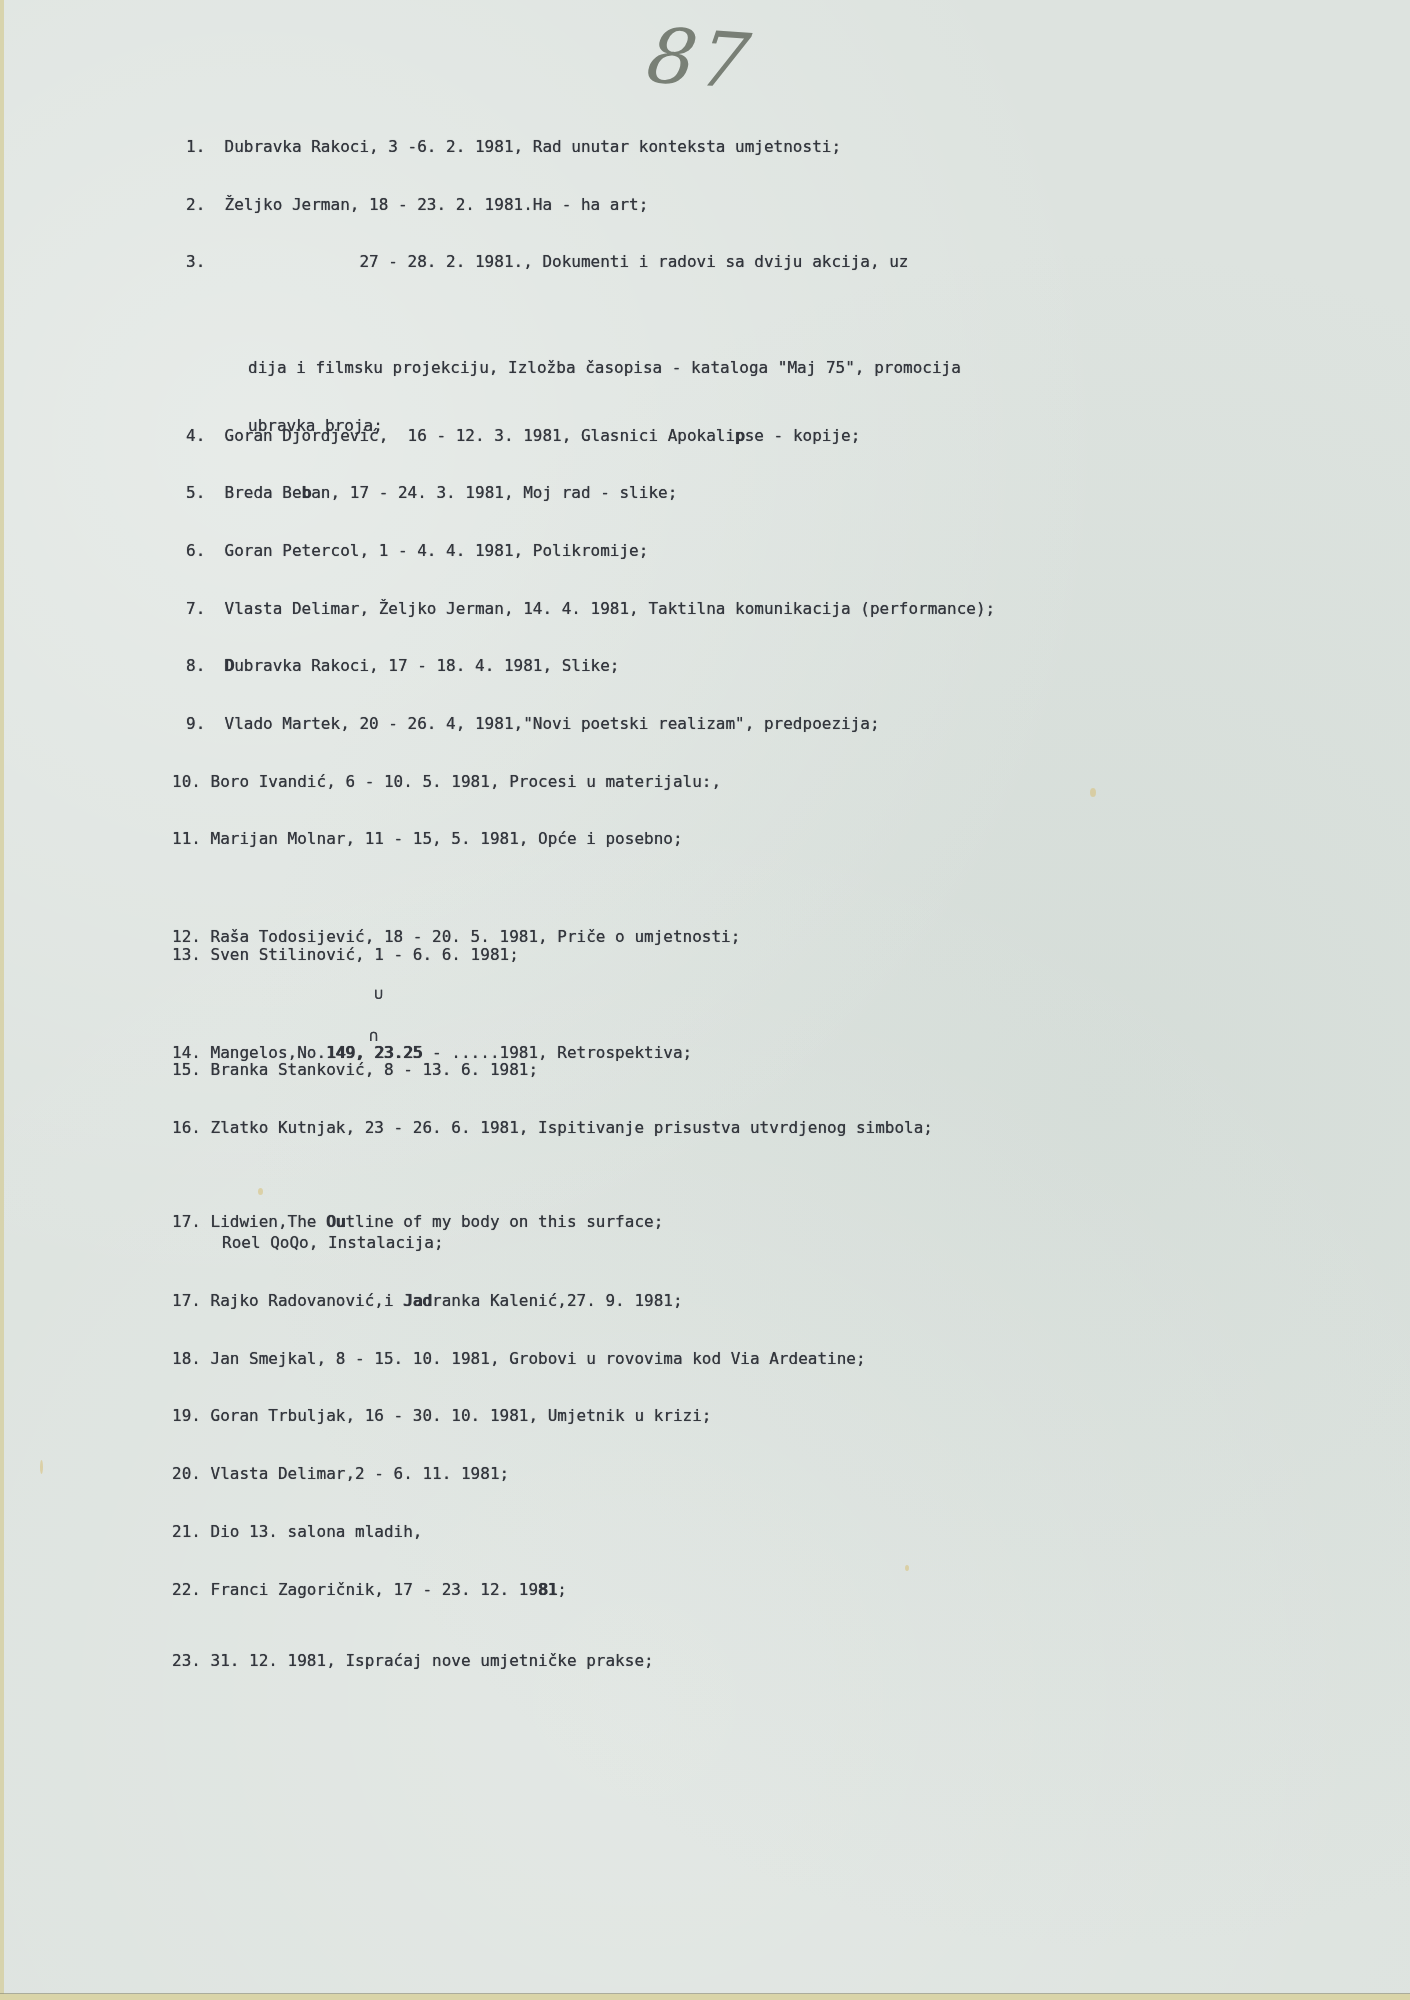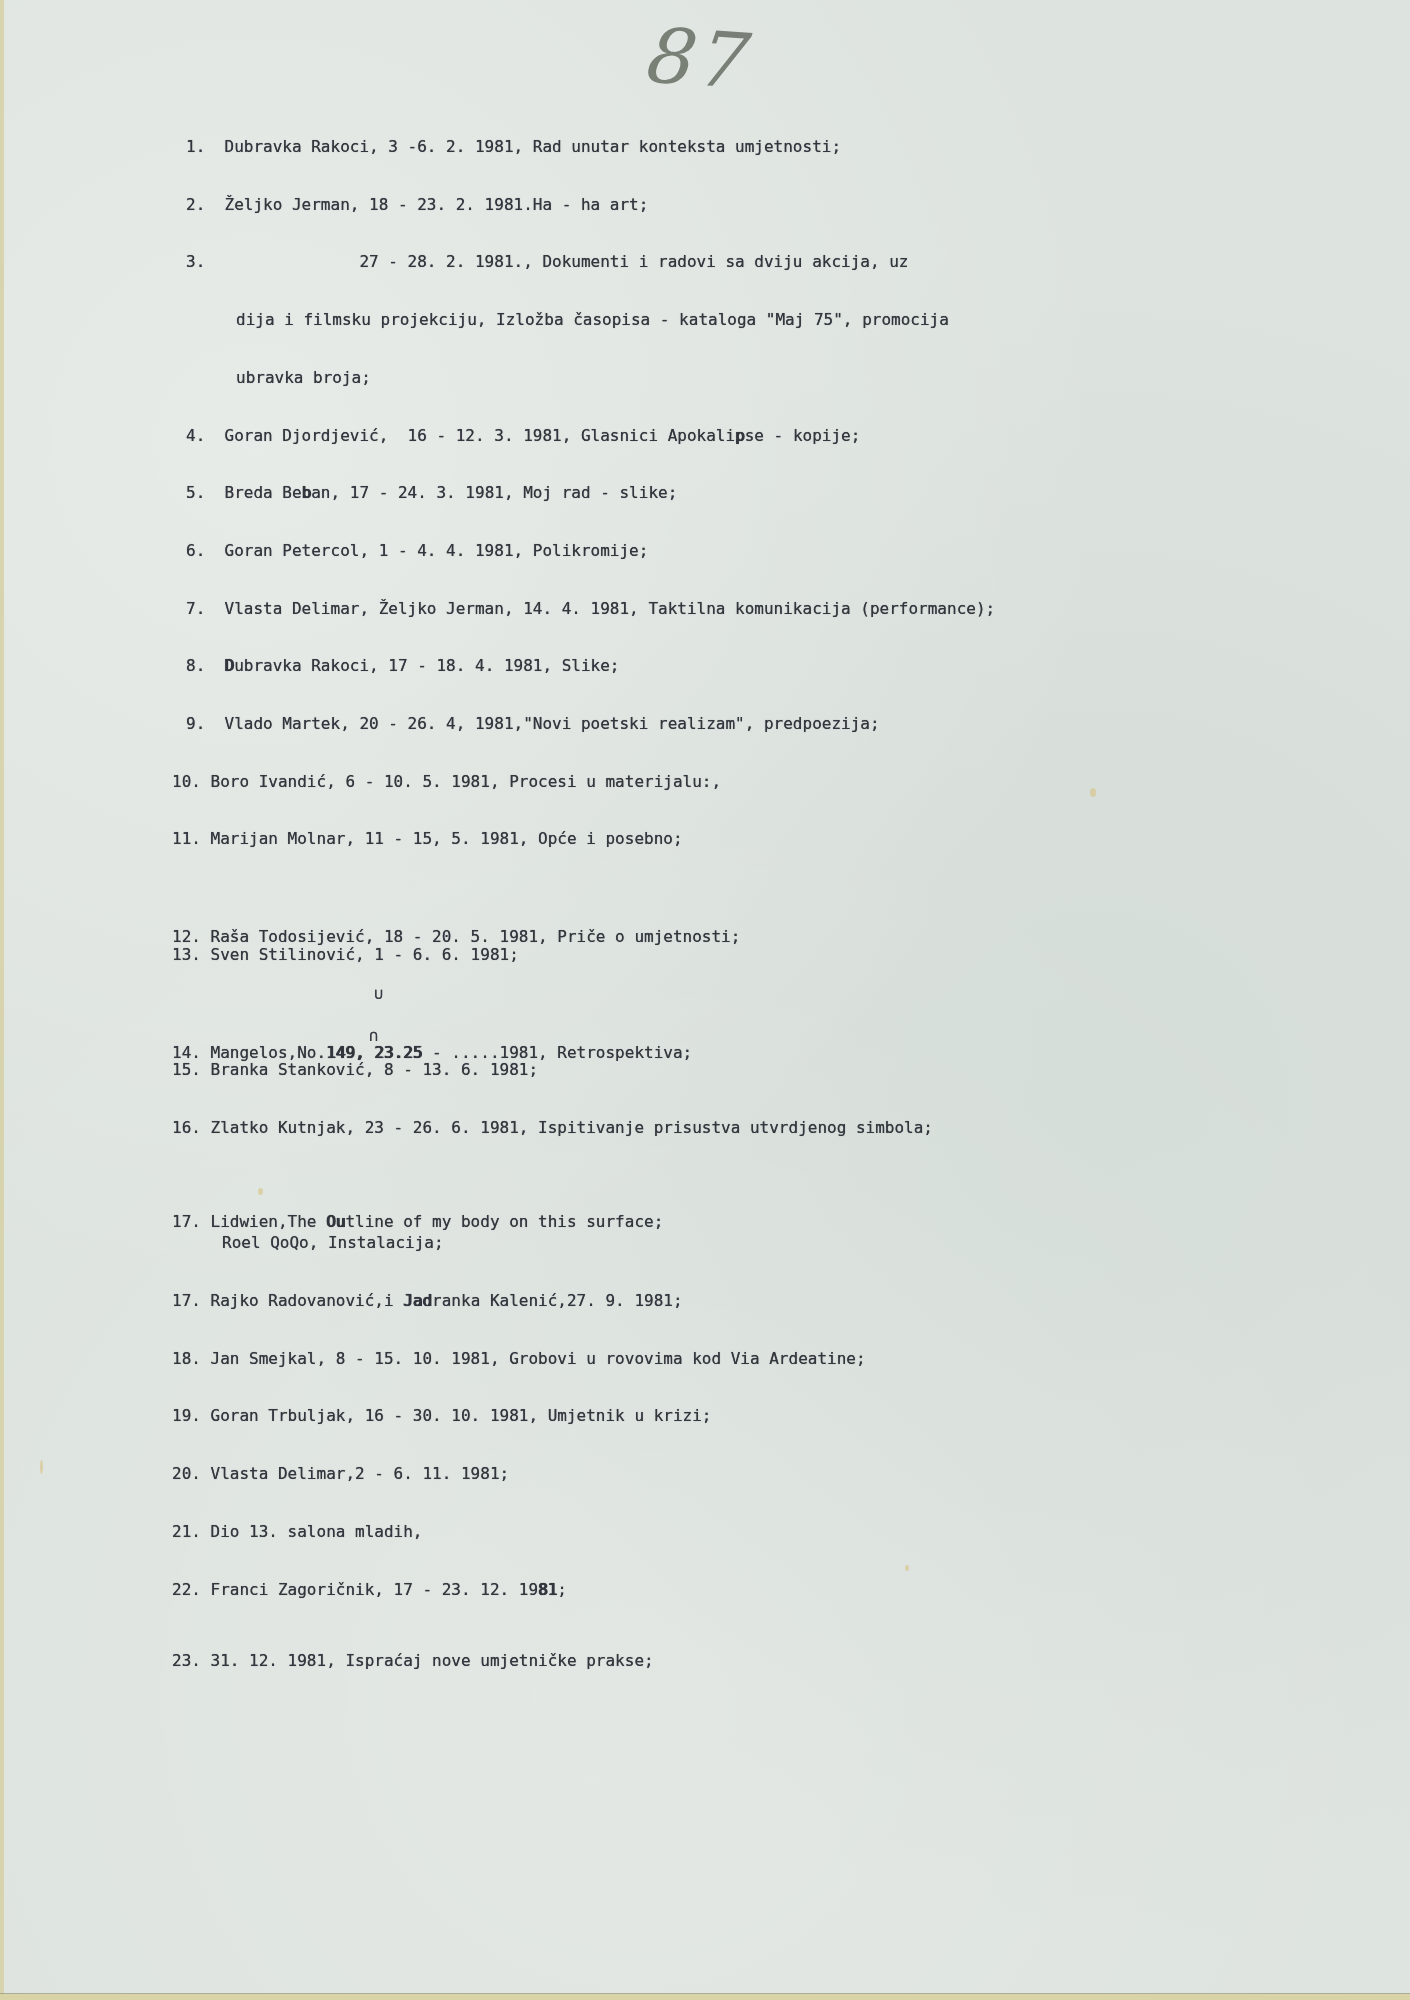--- a/index.html
+++ b/index.html
@@ -18,21 +18,21 @@
   .line{
     position:absolute;
     white-space:pre;
     font-size:16px;
     line-height:26px;
     color:#33363d;
     text-shadow:0 0 0.7px rgba(51,54,61,0.85);
   }
   .n1{left:186px;}
   .n2{left:172px;}
-  .wrap{left:236px;}
+  .wrap{left:248px;margin-top:48px;}
   .wrap2{left:222px;}
   .ov{
     text-shadow:0.9px 0 0 currentColor,-0.4px 0 0 currentColor,0 0 1px rgba(51,54,61,0.9);
   }
   .mark{
     position:absolute;
     font-size:16px;
     color:#3a3d44;
     text-shadow:0 0 0.6px rgba(51,54,61,0.8);
   }

